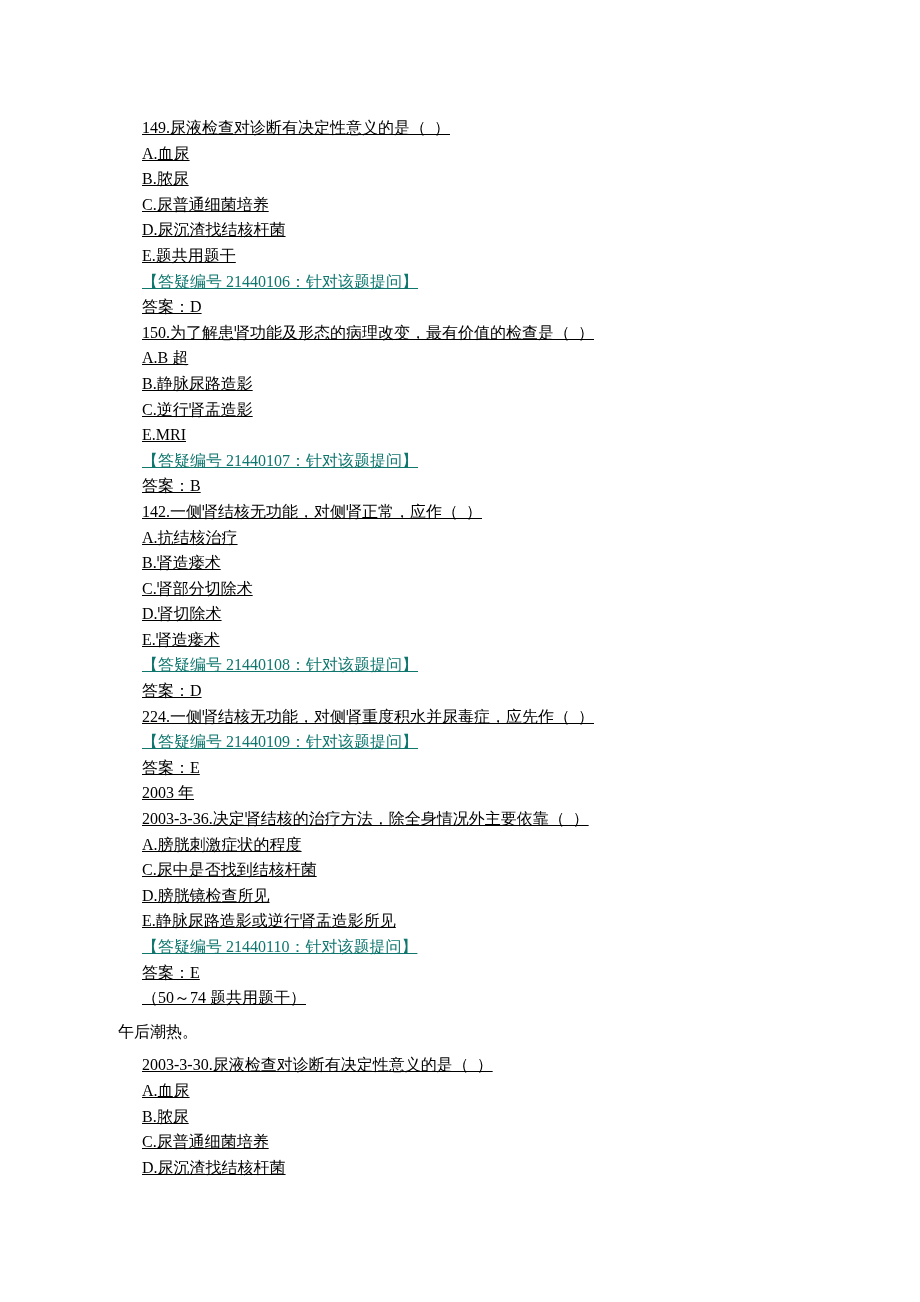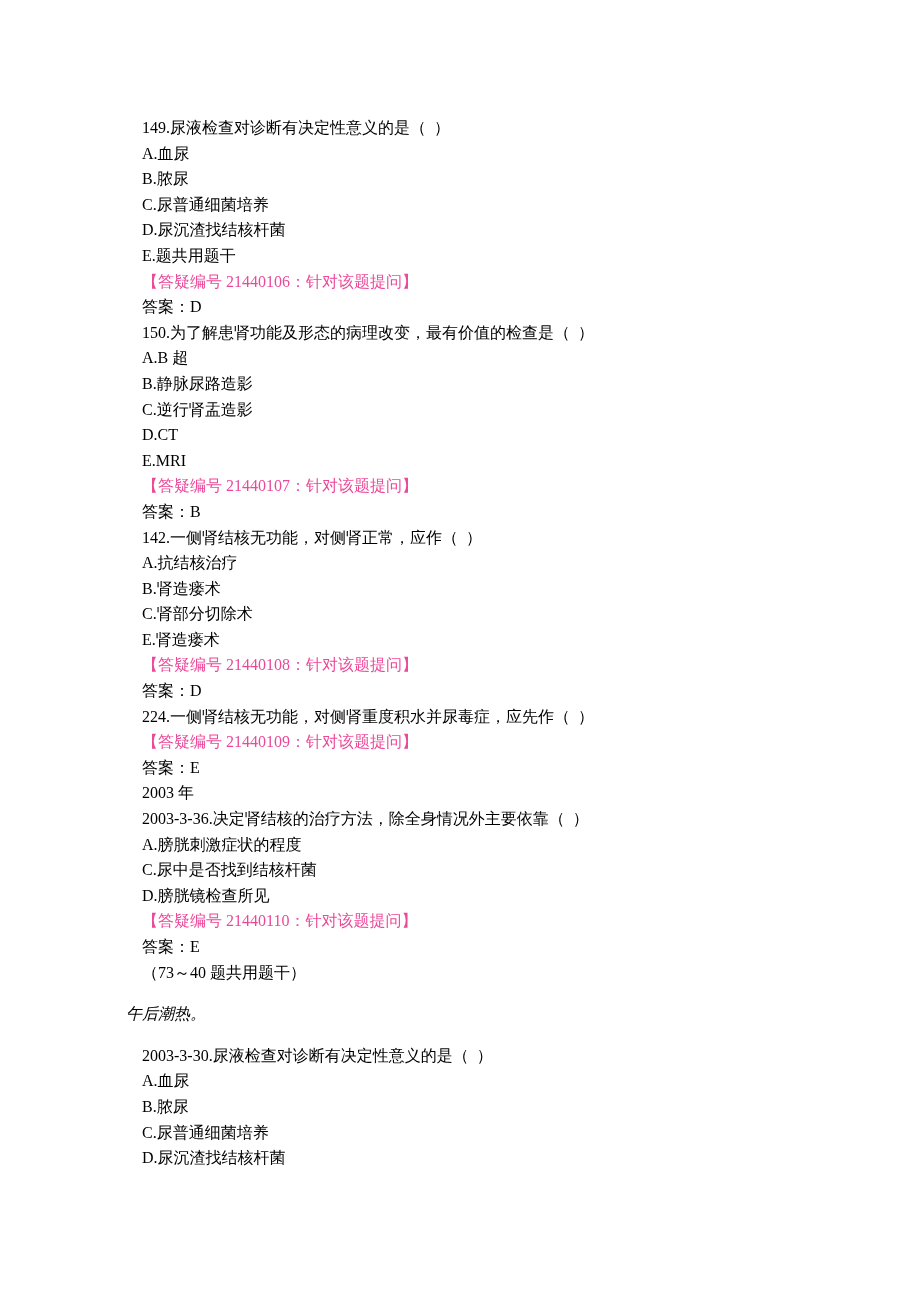--- a/index.html
+++ b/index.html
@@ -14,68 +14,69 @@
   .page {
     width: 920px;
     min-height: 1302px;
     padding: 115px 110px 80px 110px;
     box-sizing: border-box;
   }
   .line {
     text-indent: 2em;
     margin: 0;
     white-space: pre-wrap;
+    text-decoration: underline;
   }
   .line-hang {
     text-indent: 0;
-    margin: 16px;
+    margin: 8px;
     white-space: pre-wrap;
-    font-style: italic;
   }
   .link {
-    color: #ec4899;
+    color: #0f766e;
   }
 </style>
 </head>
 <body>
 
 <div class="page" id="content">
     <p class="line">149.尿液检查对诊断有决定性意义的是（  ）</p>
     <p class="line">A.血尿</p>
     <p class="line">B.脓尿</p>
     <p class="line">C.尿普通细菌培养</p>
     <p class="line">D.尿沉渣找结核杆菌</p>
     <p class="line">E.题共用题干</p>
     <p class="line link">【答疑编号 21440106：针对该题提问】</p>
     <p class="line">答案：D</p>
     <p class="line">150.为了解患肾功能及形态的病理改变，最有价值的检查是（  ）</p>
     <p class="line">A.B 超</p>
     <p class="line">B.静脉尿路造影</p>
     <p class="line">C.逆行肾盂造影</p>
-    <p class="line">D.CT</p>
     <p class="line">E.MRI</p>
     <p class="line link">【答疑编号 21440107：针对该题提问】</p>
     <p class="line">答案：B</p>
     <p class="line">142.一侧肾结核无功能，对侧肾正常，应作（  ）</p>
     <p class="line">A.抗结核治疗</p>
     <p class="line">B.肾造瘘术</p>
     <p class="line">C.肾部分切除术</p>
+    <p class="line">D.肾切除术</p>
     <p class="line">E.肾造瘘术</p>
     <p class="line link">【答疑编号 21440108：针对该题提问】</p>
     <p class="line">答案：D</p>
     <p class="line">224.一侧肾结核无功能，对侧肾重度积水并尿毒症，应先作（  ）</p>
     <p class="line link">【答疑编号 21440109：针对该题提问】</p>
     <p class="line">答案：E</p>
     <p class="line">2003 年</p>
     <p class="line">2003-3-36.决定肾结核的治疗方法，除全身情况外主要依靠（  ）</p>
     <p class="line">A.膀胱刺激症状的程度</p>
     <p class="line">C.尿中是否找到结核杆菌</p>
     <p class="line">D.膀胱镜检查所见</p>
+    <p class="line">E.静脉尿路造影或逆行肾盂造影所见</p>
     <p class="line link">【答疑编号 21440110：针对该题提问】</p>
     <p class="line">答案：E</p>
-    <p class="line">（73～40 题共用题干）</p>
+    <p class="line">（50～74 题共用题干）</p>
     <p class="line-hang">午后潮热。</p>
     <p class="line">2003-3-30.尿液检查对诊断有决定性意义的是（  ）</p>
     <p class="line">A.血尿</p>
     <p class="line">B.脓尿</p>
     <p class="line">C.尿普通细菌培养</p>
     <p class="line">D.尿沉渣找结核杆菌</p>
   </div>
 
 </body></html>

